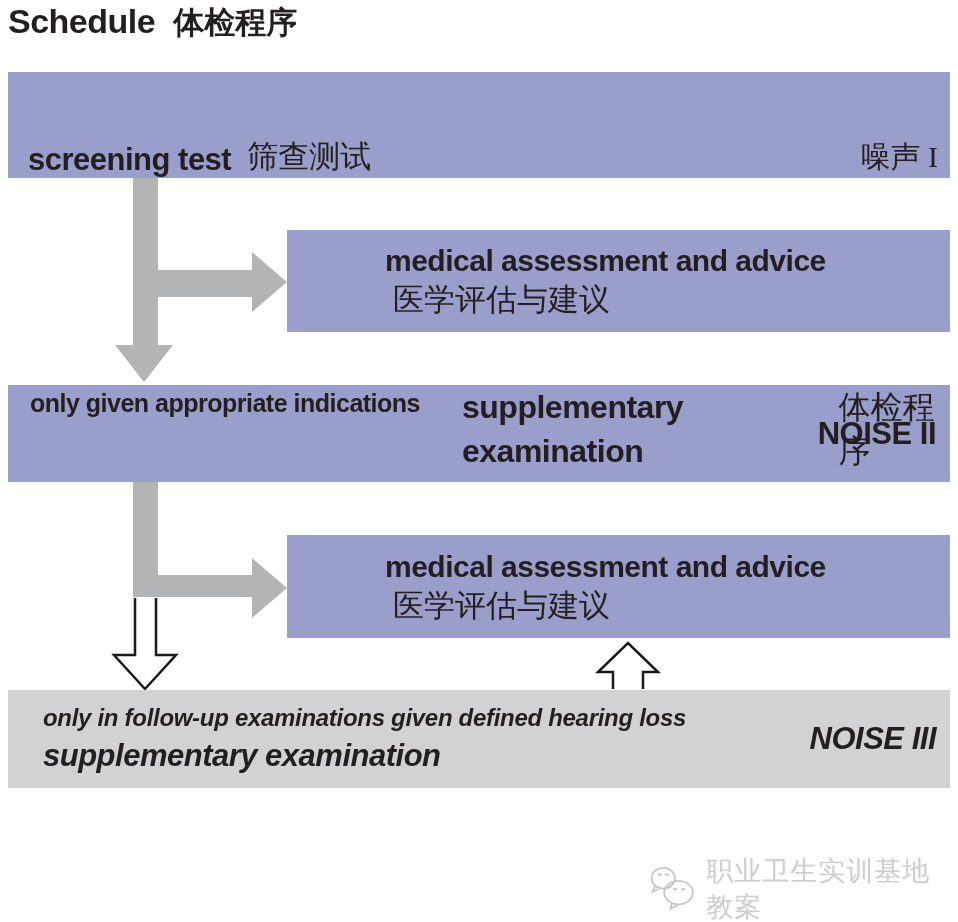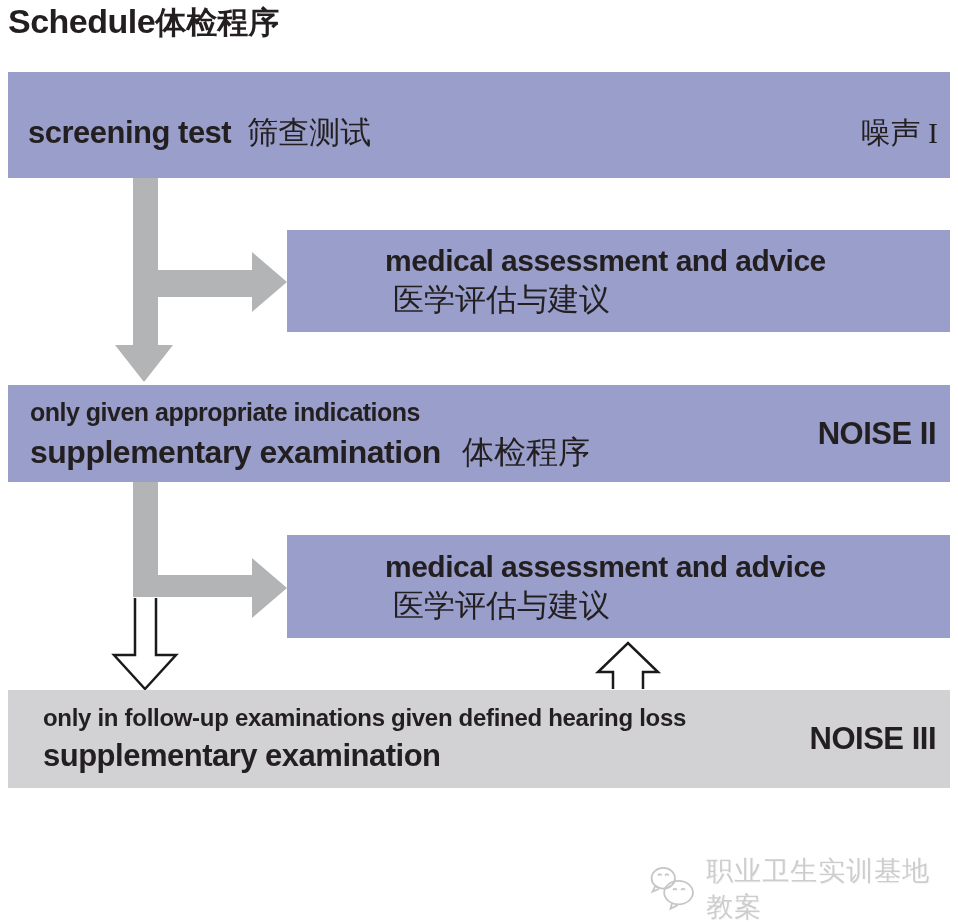--- a/index.html
+++ b/index.html
@@ -2,41 +2,41 @@
 <html><head>
 <meta charset="utf-8">
 <style>
   html,body{margin:0;padding:0;background:#ffffff;}
   #canvas{
     position:relative;width:958px;height:922px;background:#ffffff;overflow:hidden;
     font-family:"Liberation Sans", sans-serif;color:#231f20;
   }
   .abs{position:absolute;}
   
-  .page-title{left:8px;top:2px;display:flex;align-items:baseline;}
+  .page-title{left:8px;top:2px;display:flex;align-items:baseline;gap:18px;}
   .title-en{font-size:34px;font-weight:700;letter-spacing:-.5px;}
   .title-zh{font-size:31px;font-family:"Liberation Serif","DejaVu Serif",serif;font-weight:600;}
   
   .pbox{background:#999ECB;}
-  .gbox{background:#D2D2D5;}
+  .gbox{background:#D2D2D5;font-style:italic;}
   
-  .box-screening{left:8px;top:72px;width:942px;height:106px;display:flex;align-items:center;padding:16px 12px 0 20px;box-sizing:border-box;}
+  .box-screening{left:8px;top:72px;width:942px;height:106px;display:flex;align-items:flex-end;padding:16px 12px 0 20px;box-sizing:border-box;}
   .screen-en{font-size:31px;font-weight:700;letter-spacing:-.5px;}
   .screen-zh{font-size:31px;font-family:"Liberation Serif","DejaVu Serif",serif;margin-left:16px;}
   .noise-group{margin-left:auto;display:flex;align-items:center;gap:8px;}
   .noise-zh{font-size:30px;font-family:"Liberation Serif","DejaVu Serif",serif;}
   .noise-en{font-size:31px;font-weight:700;letter-spacing:-.5px;}
   
   .medbox{width:663px;left:287px;display:flex;flex-direction:column;justify-content:center;padding-left:98px;box-sizing:border-box;}
   .medbox1{top:230px;height:102px;}
   .medbox2{top:535px;height:103px;}
   .med-en{font-size:30px;font-weight:700;letter-spacing:-.5px;line-height:38px;}
   .med-zh{font-size:31px;font-family:"Liberation Serif","DejaVu Serif",serif;line-height:40px;margin-left:8px;}
   
-  .box-noise2{left:8px;top:385px;width:942px;height:97px;display:flex;flex-direction:column;justify-content:center;padding-left:22px;box-sizing:border-box;}
+  .box-noise2{left:8px;top:385px;width:942px;height:97px;display:flex;flex-direction:row;justify-content:center;padding-left:22px;box-sizing:border-box;}
   .n2-row{display:flex;align-items:baseline;}
   .n2-en{display:inline-block;width:432px;font-weight:700;letter-spacing:-.5px;}
   .n2-row1 .n2-en{font-size:25px;}
   .n2-row2 .n2-en{font-size:32px;}
   .n2-zh{font-size:32px;font-family:"Liberation Serif","DejaVu Serif",serif;}
   .n2-row1{line-height:36px;}
   .n2-row2{line-height:44px;}
   .noise-tag{position:absolute;right:14px;top:0;bottom:0;display:flex;align-items:center;font-size:31px;font-weight:700;letter-spacing:-.5px;text-align:center;}
   
   .box-noise3{left:8px;top:690px;width:942px;height:98px;display:flex;flex-direction:column;justify-content:center;padding-left:35px;box-sizing:border-box;}

